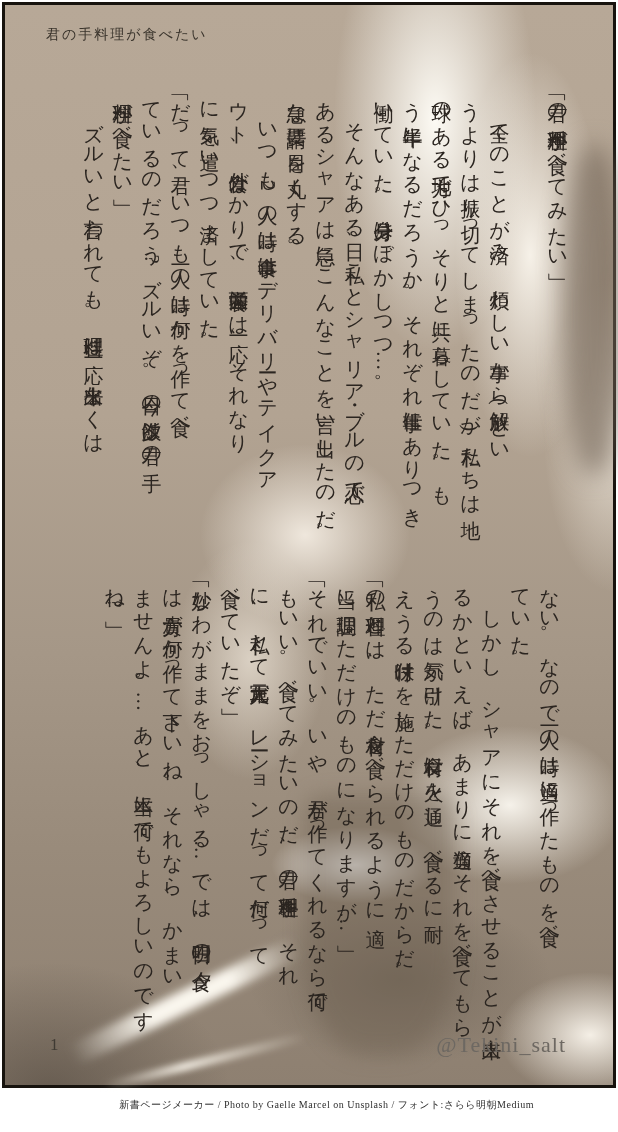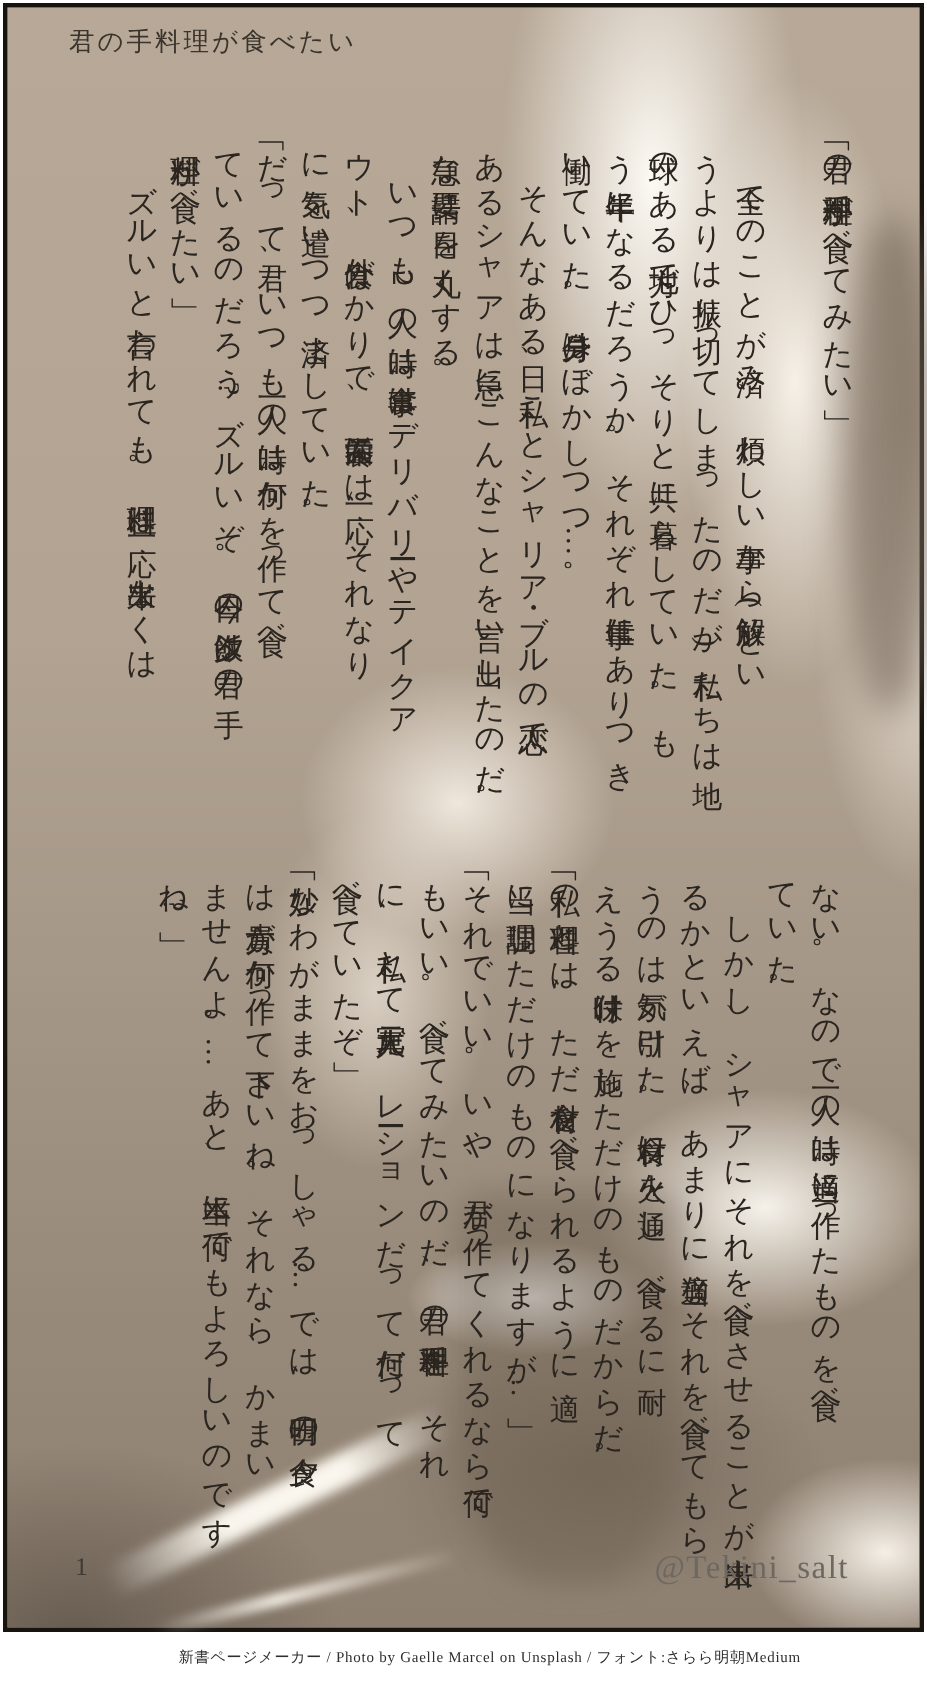--- a/index.html
+++ b/index.html
@@ -38,22 +38,22 @@
     background:linear-gradient(90deg,rgba(255,252,244,0),rgba(255,252,244,.95) 35%,rgba(255,252,244,.95) 70%,rgba(255,252,244,0));
     transform:rotate(-26deg);filter:blur(4px);
   }
   .streak-b{
     position:absolute;left:95px;top:1052px;width:210px;height:9px;
     background:linear-gradient(90deg,rgba(255,252,244,0),rgba(255,250,240,.85) 40%,rgba(255,250,240,0));
     transform:rotate(-14deg);filter:blur(3px);
   }
   
   .header-title{
-    position:absolute;left:46px;top:16px;
-    font-size:17px;letter-spacing:2px;color:#3a342c;
+    position:absolute;left:46px;top:26px;
+    font-size:14px;letter-spacing:2px;color:#3a342c;
   }
   .vtext{
     position:absolute;
     writing-mode:vertical-rl;text-orientation:mixed;
     white-space:pre;
     font-size:20px;line-height:29px;letter-spacing:1px;
     color:#2b2520;
   }
   .vtext.top{top:88px;right:46px;}
   .vtext.bottom{top:575px;right:54px;}

